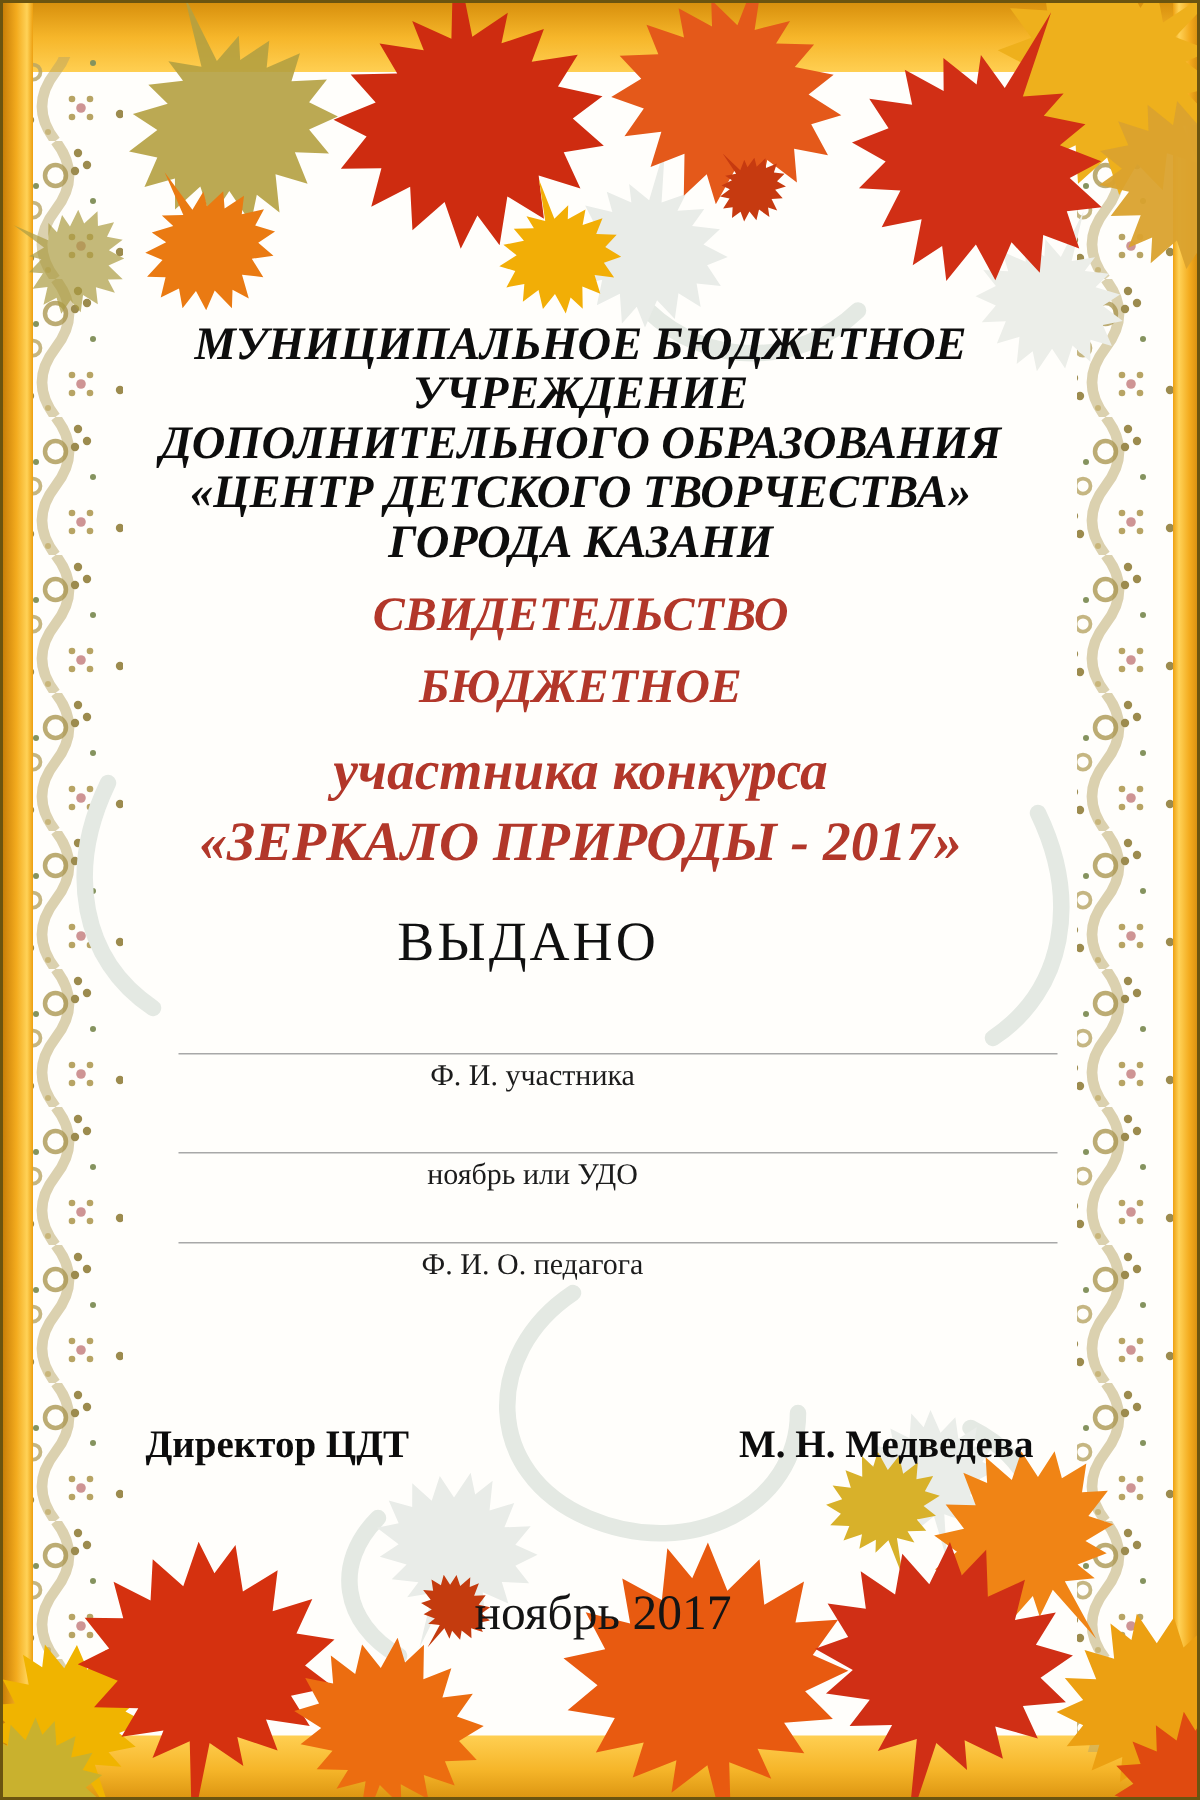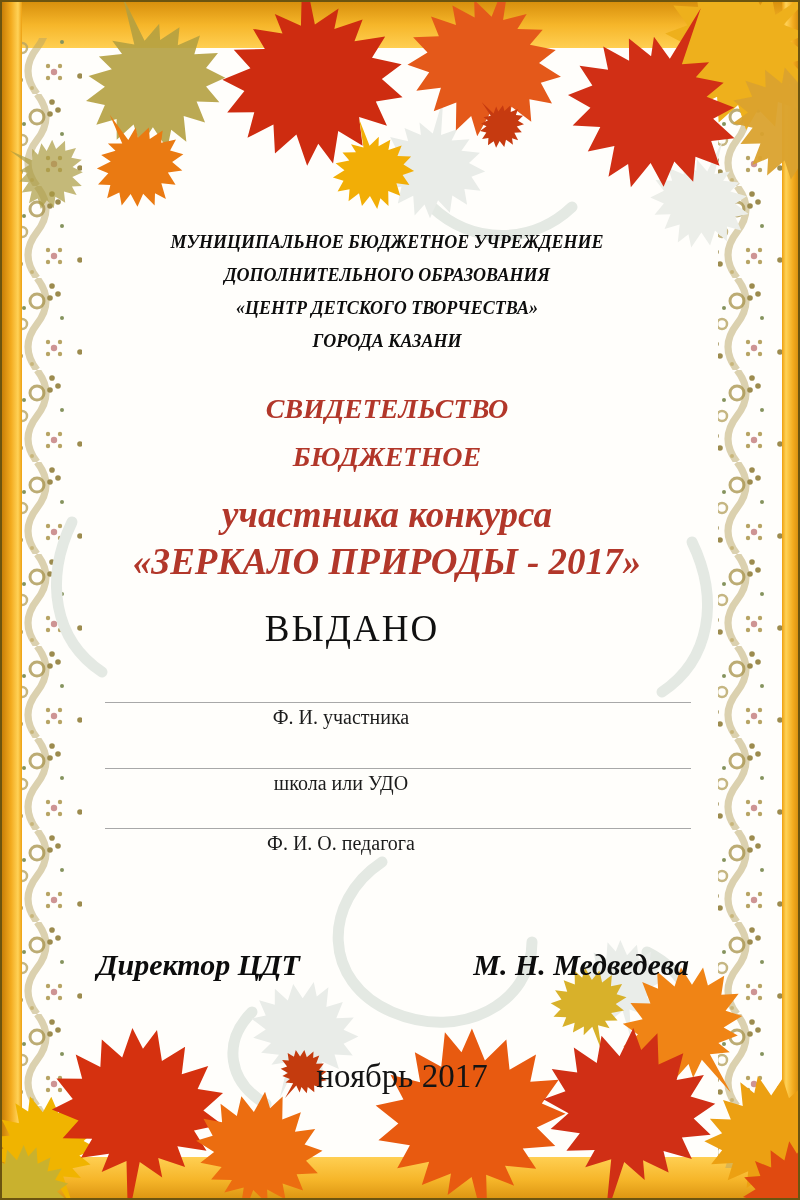--- a/index.html
+++ b/index.html
@@ -2,45 +2,45 @@
 <html lang="ru" style="--accent_red: #b2372a; --heading_black: #0d0d0d; --border_gold: #f2a81d; --filigree: #b5a162; --field_line: #a8a8a8; --leaf_red: #d12f12; --leaf_orange: #ec6d10; --leaf_yellow: #f4b406; --leaf_olive: #b3a144;"><head>
 <meta charset="utf-8">
 <style>
   html,body{margin:0;padding:0;}
   body{width:800px;height:1200px;background:#fff;font-family:"Liberation Serif","DejaVu Serif",serif;}
   .page{position:relative;width:800px;height:1200px;overflow:hidden;background:#fffefb;
         box-sizing:border-box;border:2px solid #6b5410;}
   .decor{position:absolute;inset:0;z-index:0;}
   .content{position:absolute;inset:0;z-index:1;}
 
-  .org-block{position:absolute;top:224px;left:35px;width:700px;text-align:center;
-             font-weight:bold;font-style:italic;font-size:18px;line-height:33px;
+  .org-block{position:absolute;top:210px;left:35px;width:700px;text-align:center;
+             font-weight:bold;font-style:italic;font-size:31px;line-height:33px;
              color:var(--heading_black,#0d0d0d);}
   .org-line{display:block;}
 
   .title-block{position:absolute;top:383px;left:35px;width:700px;text-align:center;
                color:var(--accent_red,#b2372a);font-weight:bold;font-style:italic;}
-  .title-line{display:block;font-size:28px;line-height:48px;}
+  .title-line{display:block;font-size:32px;line-height:48px;}
   .subtitle{display:block;font-size:37px;line-height:44px;margin-top:12px;}
   .contest{display:block;font-size:37px;line-height:46px;margin-top:2px;}
 
   .issued{position:absolute;top:589px;left:0px;width:700px;text-align:center;
           font-size:37px;letter-spacing:2px;color:#101010;margin-top:16px;}
 
-  .field-row{position:absolute;left:103px;width:586px;}
+  .field-row{position:absolute;left:117px;width:586px;}
   .field-row .rule{border-top:1px solid var(--field_line,#a8a8a8);height:0;}
   .field-row .field-label{display:block;position:relative;left:-57px;width:100%;
        text-align:center;font-size:20px;color:#1c1c1c;padding-top:3px;}
   .field-row .field-value{position:absolute;top:-30px;left:0;width:100%;text-align:center;
        font-size:24px;color:#111;}
   #field-0{top:700px;} #field-1{top:766px;} #field-2{top:826px;}
 
   .sig-row{position:absolute;top:946px;left:95px;width:592px;display:flex;
-           justify-content:space-between;font-weight:bold;font-style:italic;
-           font-size:30px;color:#0c0c0c;}
+           justify-content:space-between;font-weight:bold;
+           font-size:26px;color:#0c0c0c;}
   .date-line{position:absolute;top:1056px;left:0;width:800px;text-align:center;
              font-size:33px;color:#141414;}
 </style>
 </head>
 <body>
 
 <div class="page">
 
   <svg class="decor" width="800" height="1200" viewBox="0 0 800 1200" aria-hidden="true">
     <defs>
@@ -169,21 +169,21 @@
 
     <div class="field-row" id="field-0">
       <span class="field-value"></span>
       <div class="rule"></div>
       <span class="field-label">Ф. И. участника</span>
     </div>
 
     <div class="field-row" id="field-1">
       <span class="field-value"></span>
       <div class="rule"></div>
-      <span class="field-label">школа или УДО</span>
+      <span class="field-label">ноябрь или УДО</span>
     </div>
 
     <div class="field-row" id="field-2">
       <span class="field-value"></span>
       <div class="rule"></div>
       <span class="field-label">Ф. И. О. педагога</span>
     </div>
 
     <div class="sig-row">
       <span>Директор ЦДТ</span>

